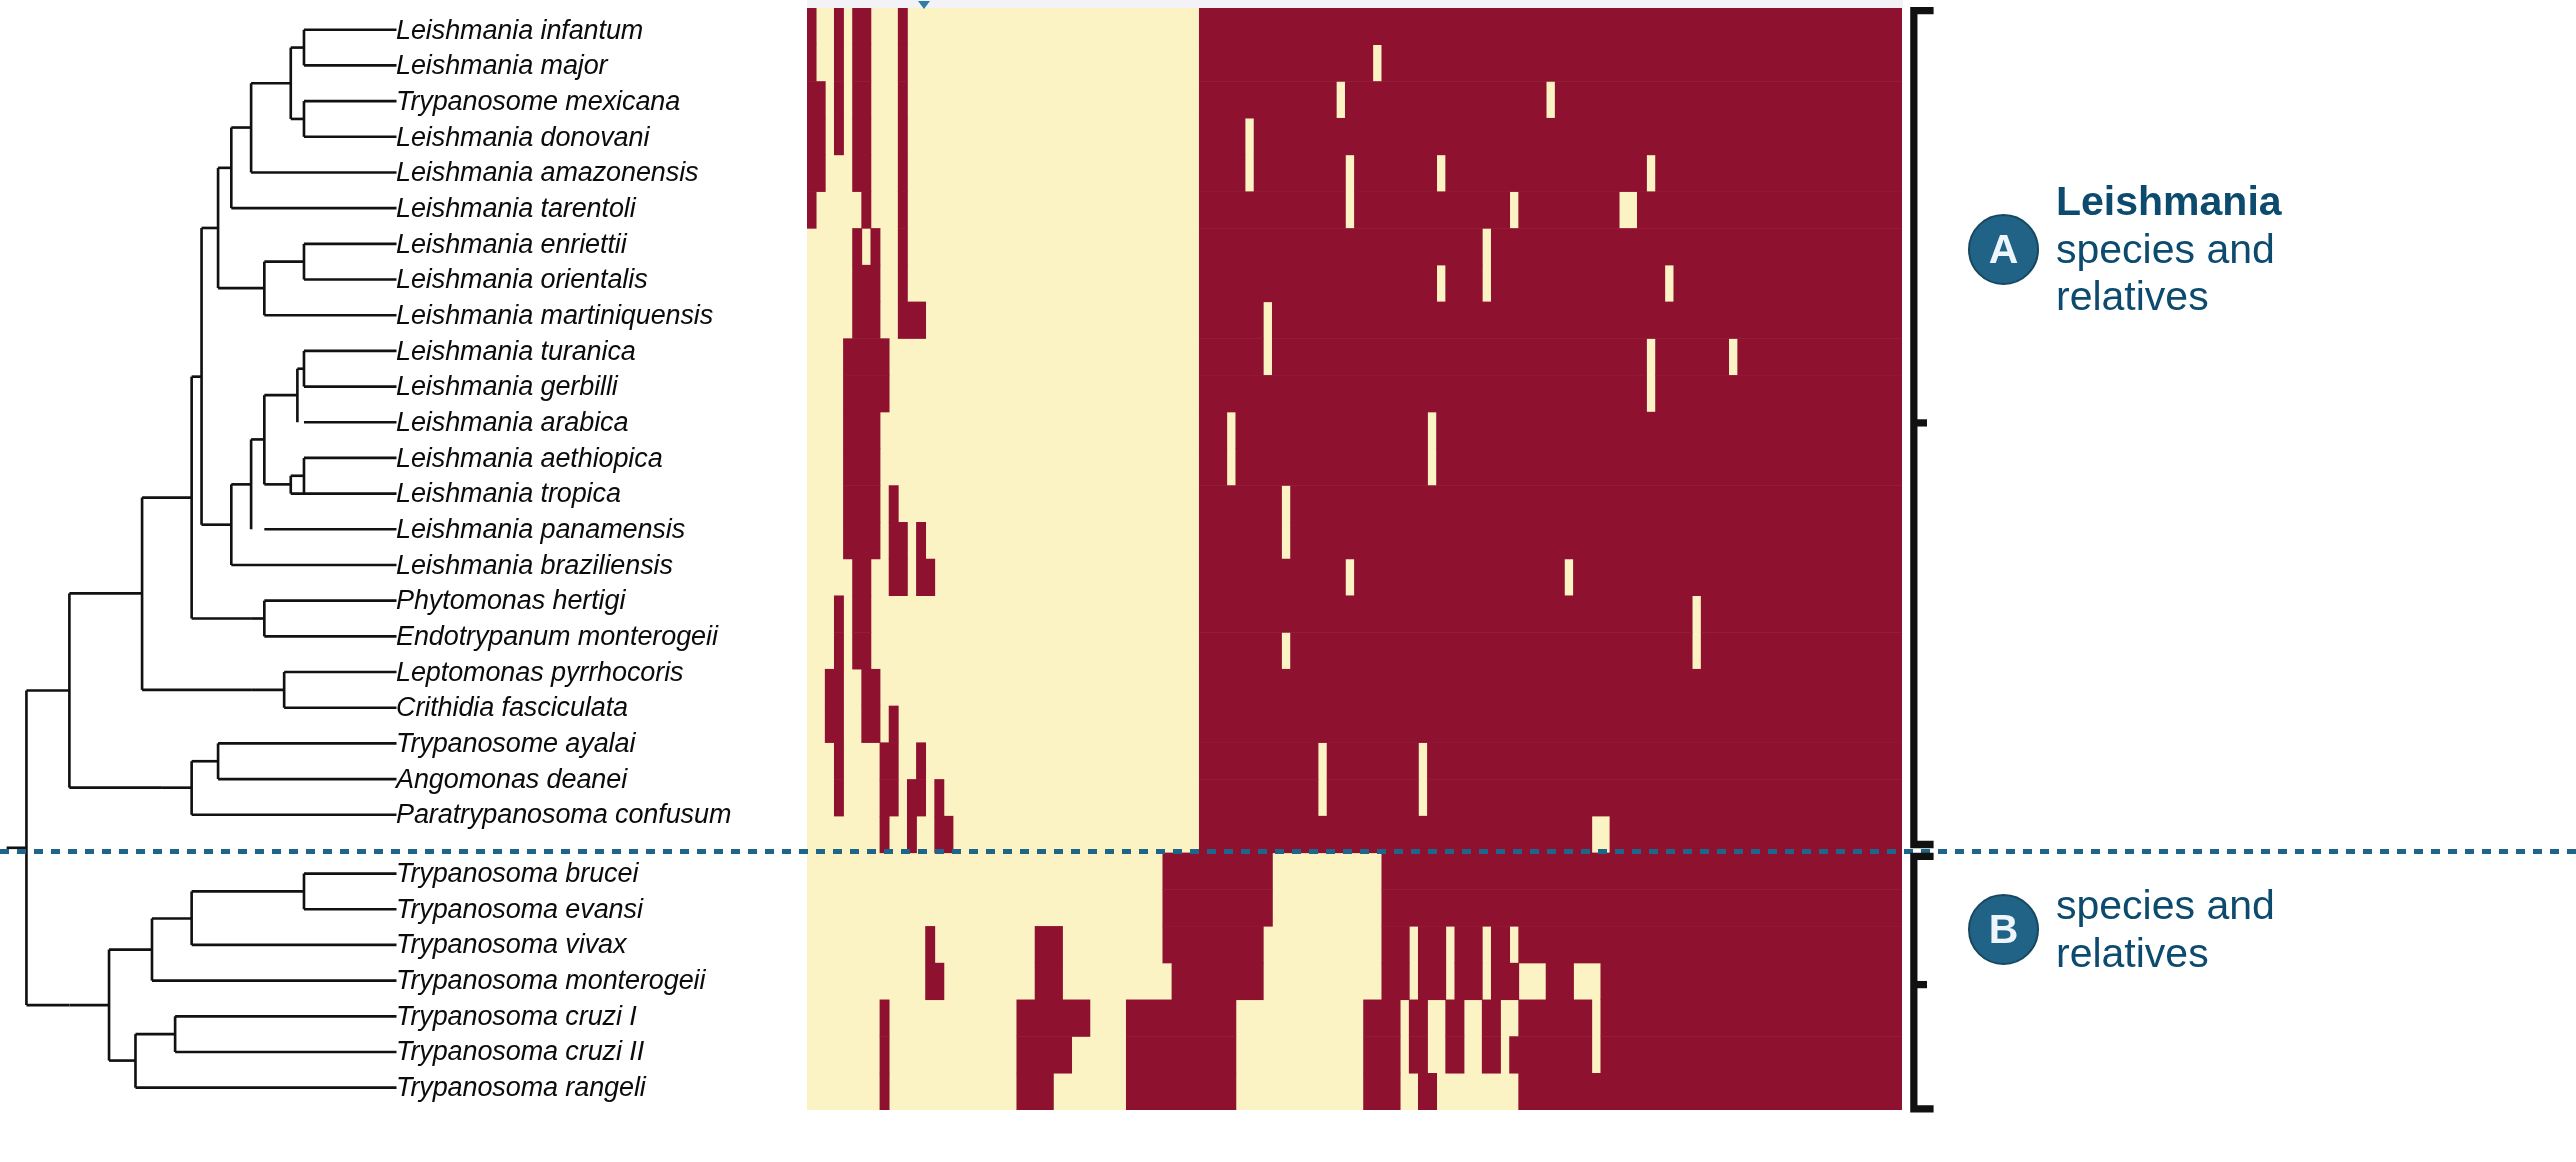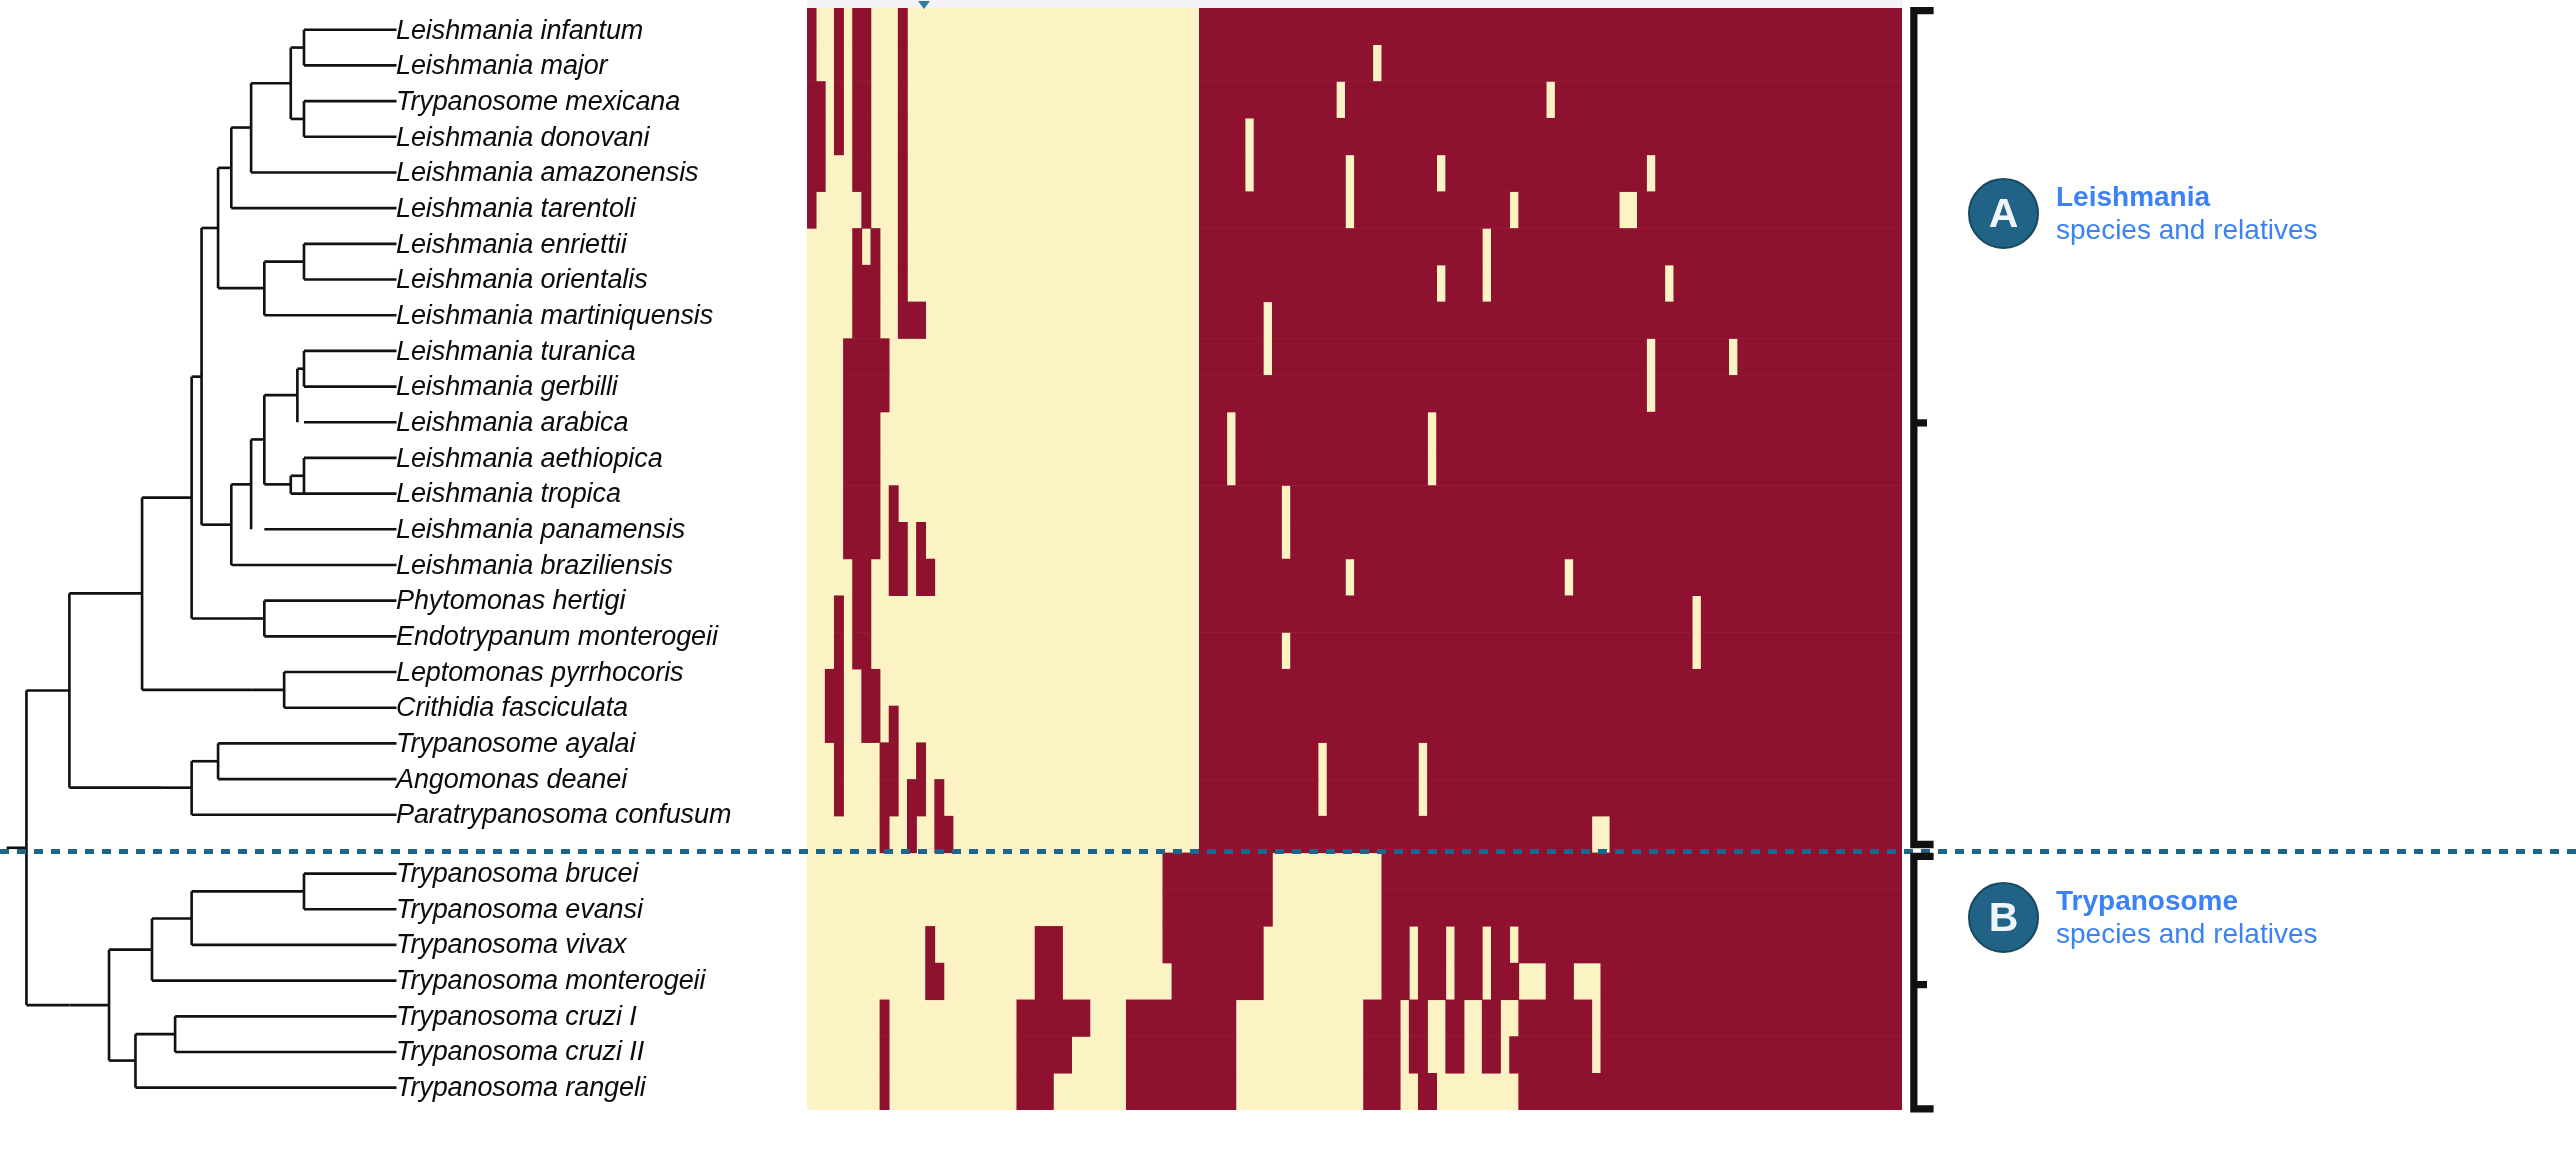--- a/index.html
+++ b/index.html
@@ -42,21 +42,21 @@
 
   
   .group{position:absolute;display:flex;align-items:center;gap:17px;}
   .badge{
     width:71px;height:71px;border-radius:50%;
     background:#216287;border:2px solid #17485f;
     color:#eef6fb;font-size:41px;font-weight:bold;
     display:flex;align-items:center;justify-content:center;
     flex:0 0 auto;box-sizing:border-box;
   }
-  .group-text{font-size:28px;line-height:1.16;color:#3b82f6;max-width:370px;}
+  .group-text{font-size:41px;line-height:1.16;color:#0c4a6e;max-width:370px;}
   .group-text .strong{font-weight:bold;display:block;}
   .group-text .rest{font-weight:normal;display:block;}
   #group-a{left:1968px;top:178px;}
   #group-b{left:1968px;top:882px;}
 
   
   #top-artifact{position:absolute;left:807px;top:0;width:1096px;height:8px;
     background:#f3f3f7;}
   #top-marker{position:absolute;left:918px;top:0.7px;width:0;height:0;
     border-left:6px solid transparent;border-right:6px solid transparent;
@@ -405,19 +405,18 @@
     <div class="badge">A</div>
     <div class="group-text">
       <span class="strong">Leishmania</span>
       <span class="rest">species and relatives</span>
     </div>
   </div>
 
   <div class="group" id="group-b">
     <div class="badge">B</div>
     <div class="group-text">
-      <span class="strong">Trypanosome</span>
       <span class="rest">species and relatives</span>
     </div>
   </div>
 
 </div>
 
 
 </body></html>

